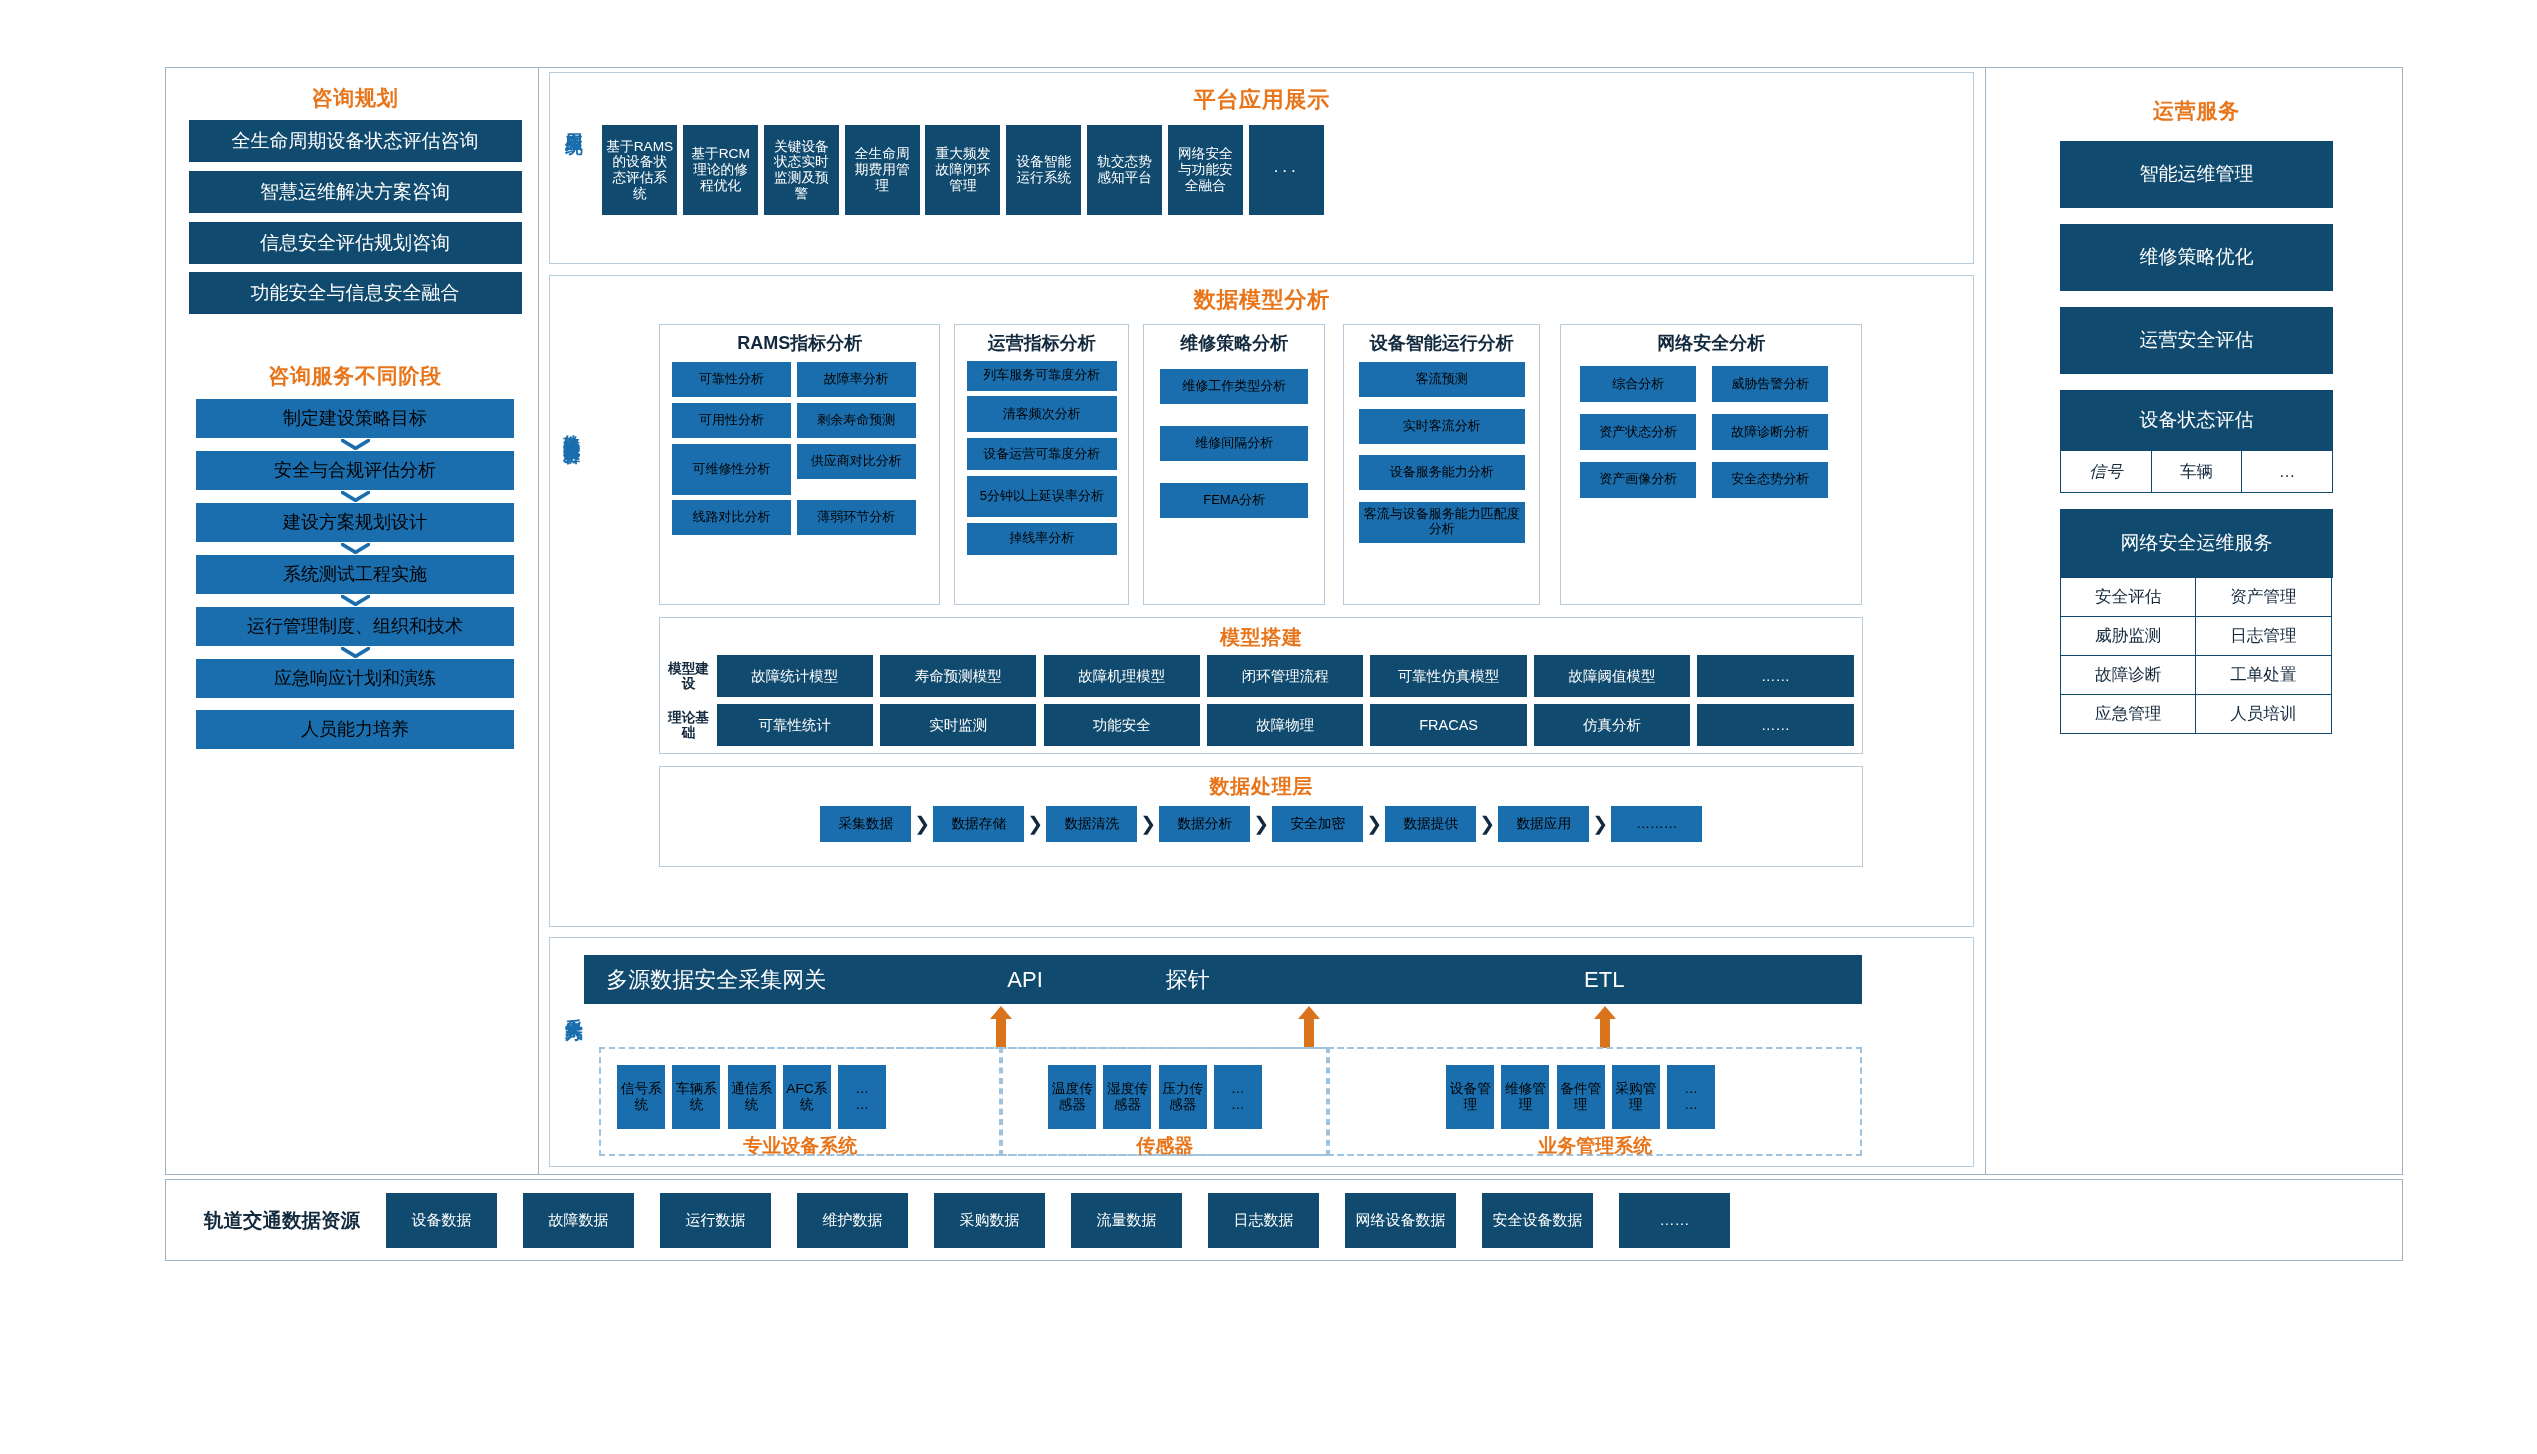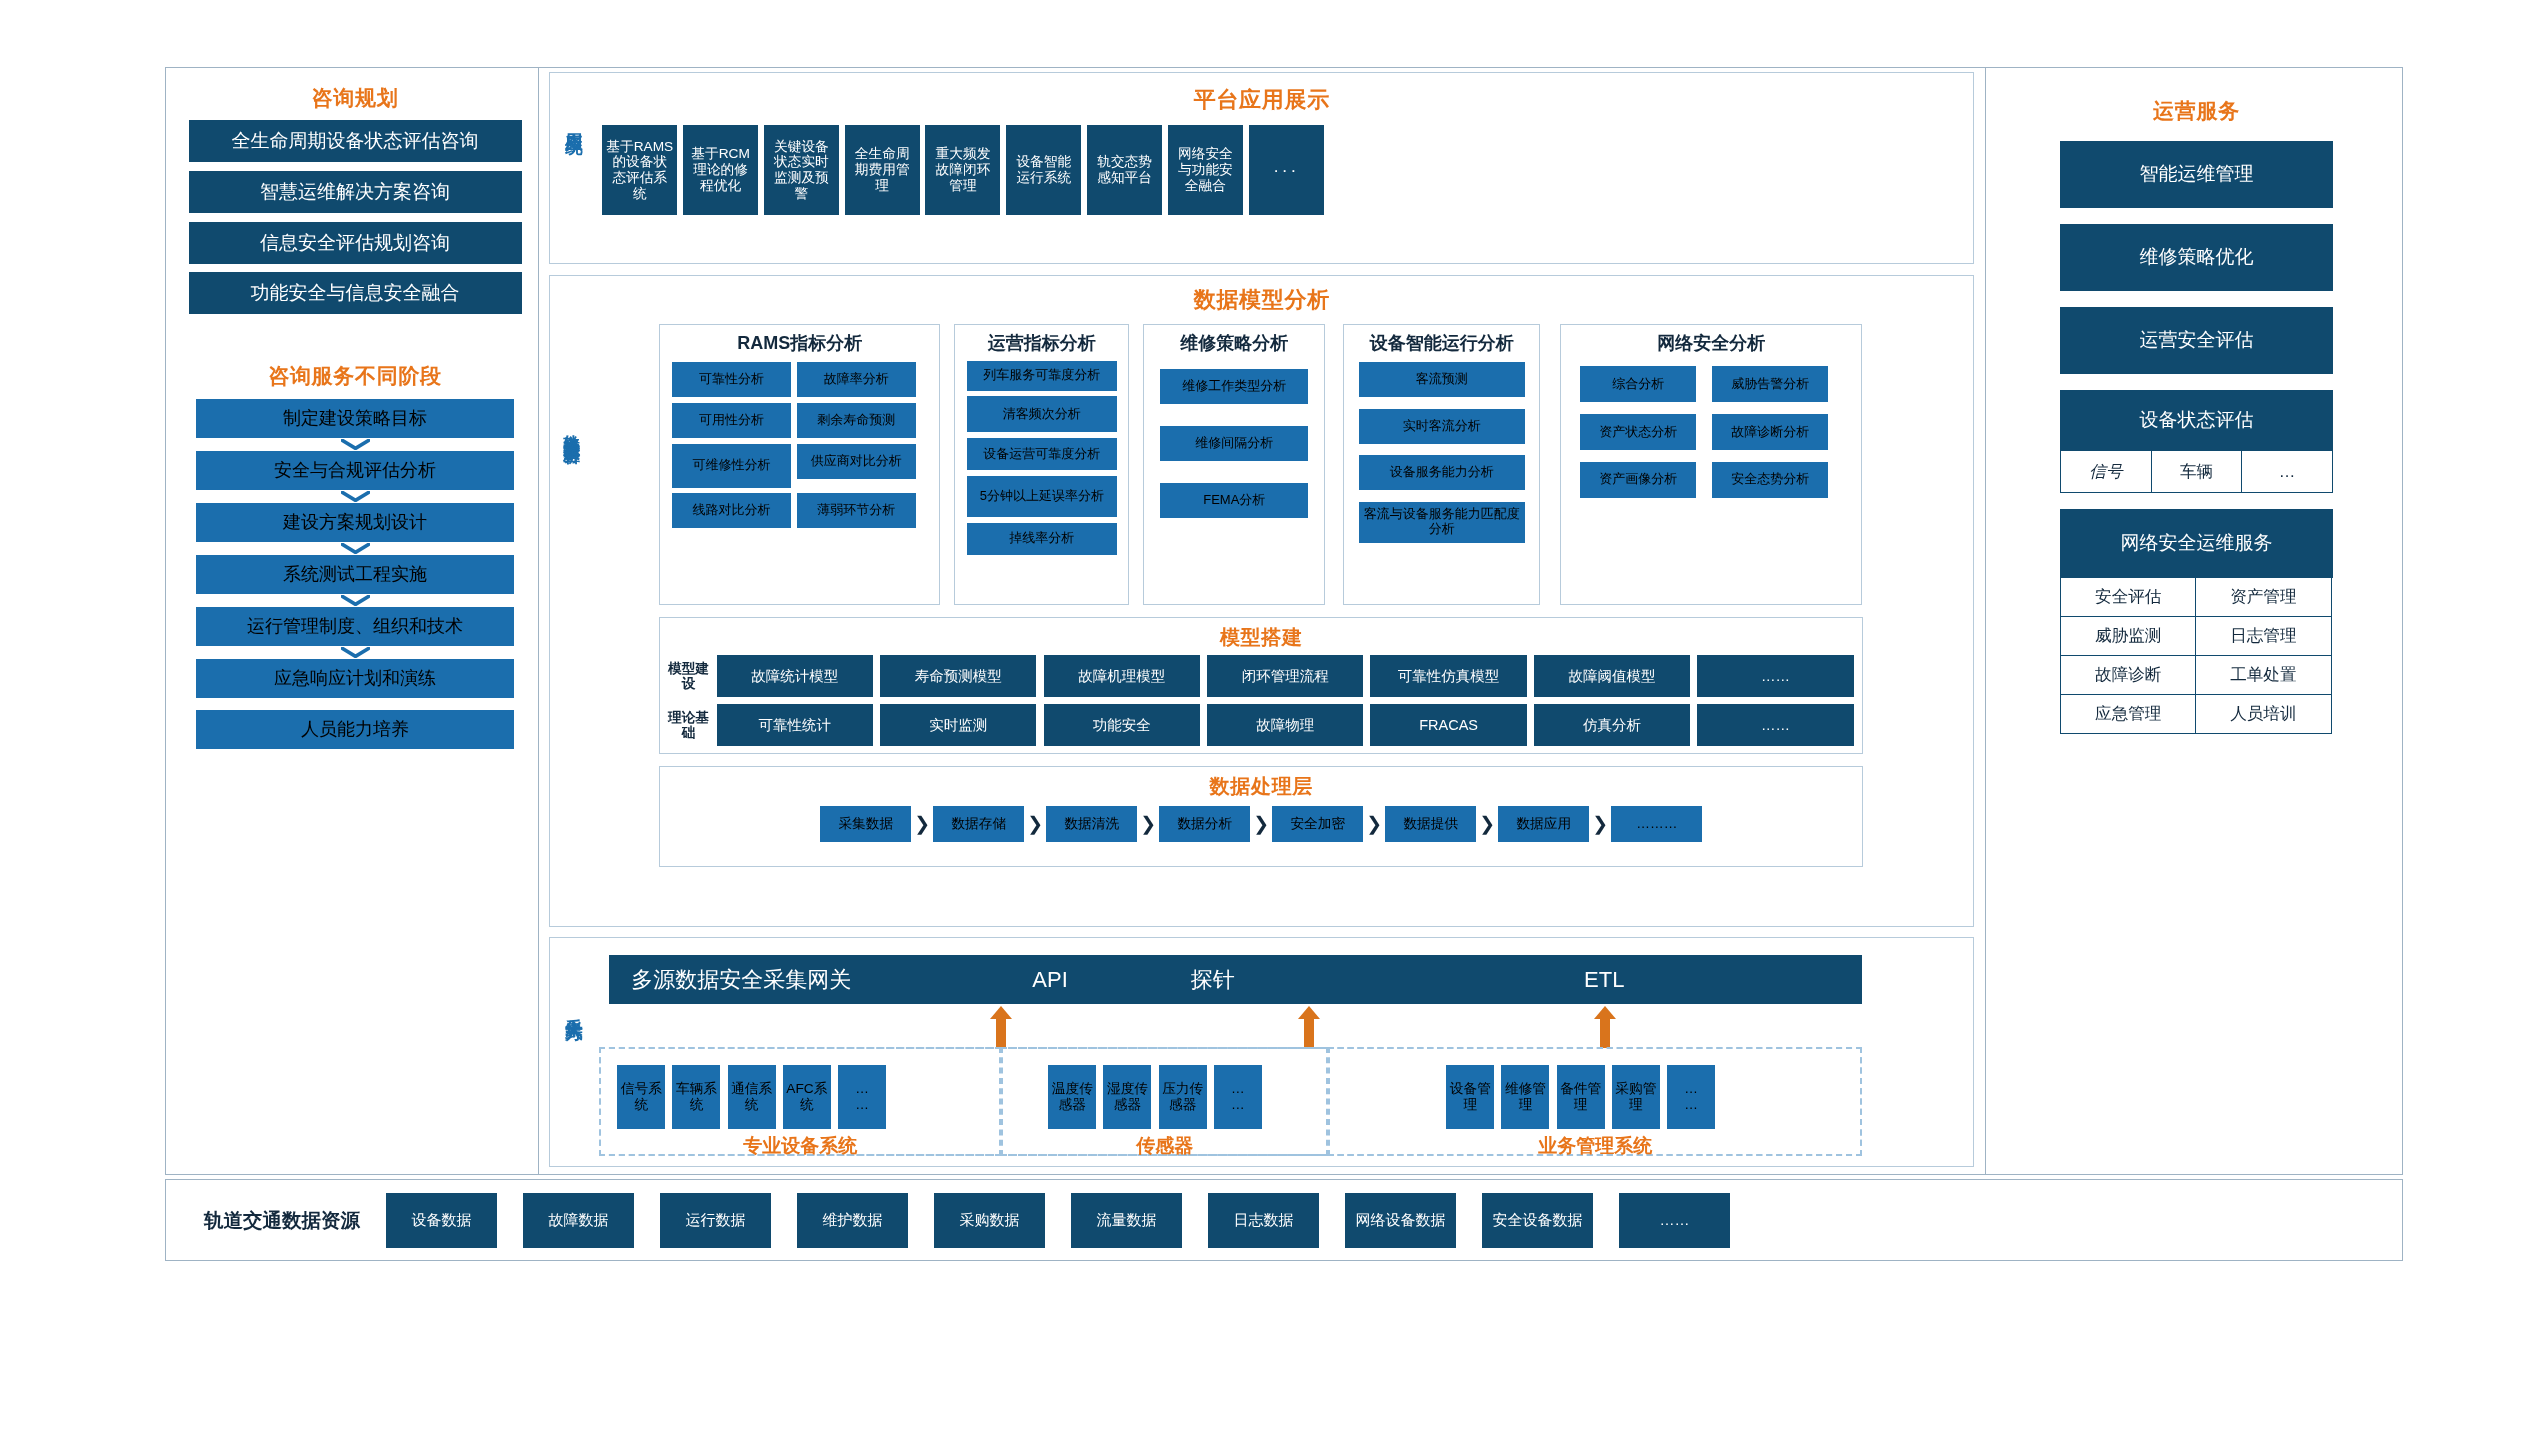--- a/index.html
+++ b/index.html
@@ -154,21 +154,21 @@
       <div class="orange-title" style="font-size:22px;margin-top:8.7px;">数据模型分析</div>
       <div class="vlabel" style="left:10px;top:145px;font-size:16.6px;">轨道交通大数据模型分析</div>
 
       <div class="sub-panel" style="left:109px;top:48px;width:281px;height:281px;">
         <div class="sub-title">RAMS指标分析</div>
         <div style="display:flex;flex-wrap:wrap;gap:5.8px;padding:7.2px 11.6px;">
           <div class="blue cell mini" style="width:119px;height:35px;">可靠性分析</div>
           <div class="blue cell mini" style="width:119px;height:35px;">故障率分析</div>
           <div class="blue cell mini" style="width:119px;height:35px;">可用性分析</div>
           <div class="blue cell mini" style="width:119px;height:35px;">剩余寿命预测</div>
-          <div class="blue cell mini" style="width:119px;height:44px;">可维修性分析</div>
+          <div class="blue cell mini" style="width:119px;height:51px;">可维修性分析</div>
           <div class="blue cell mini" style="width:119px;height:35px;">供应商对比分析</div>
           <div class="blue cell mini" style="width:119px;height:35px;">线路对比分析</div>
           <div class="blue cell mini" style="width:119px;height:35px;">薄弱环节分析</div>
         </div>
       </div>
 
       <div class="sub-panel" style="left:404px;top:48px;width:175px;height:281px;">
         <div class="sub-title">运营指标分析</div>
         <div style="display:flex;flex-direction:column;gap:5.8px;padding:5.8px 11.6px;">
           <div class="blue cell mini" style="height:30px;">列车服务可靠度分析</div>
@@ -252,21 +252,21 @@
           <div class="blue cell dp-box">数据应用</div>
           <div class="arrowg">❯</div>
           <div class="blue cell dp-box">………</div>
         </div>
       </div>
     </div>
 
     <div class="mid-sec" style="left:4.3px;top:865px;width:1425px;height:230px;">
       <div class="vlabel" style="left:11.6px;top:67px;font-size:17.4px;">采集方式</div>
 
-      <div class="navy cell gw-bar" style="position:absolute;left:59px;top:17.4px;width:776px;justify-content:flex-start;">
+      <div class="navy cell gw-bar" style="position:absolute;left:34px;top:17.4px;width:776px;justify-content:flex-start;">
         <span style="margin-left:22px;">多源数据安全采集网关</span>
         <span style="margin-left:181px;">API</span>
         <span style="margin-left:123px;">探针</span>
       </div>
       <div class="navy cell gw-bar" style="position:absolute;left:796px;top:17.4px;width:516px;">ETL</div>
 
       <div class="uparrow" style="left:446px;top:78px;height:32px;"></div>
       <div class="uparrow" style="left:754px;top:78px;height:32px;"></div>
       <div class="uparrow" style="left:1050px;top:78px;height:32px;"></div>
 

